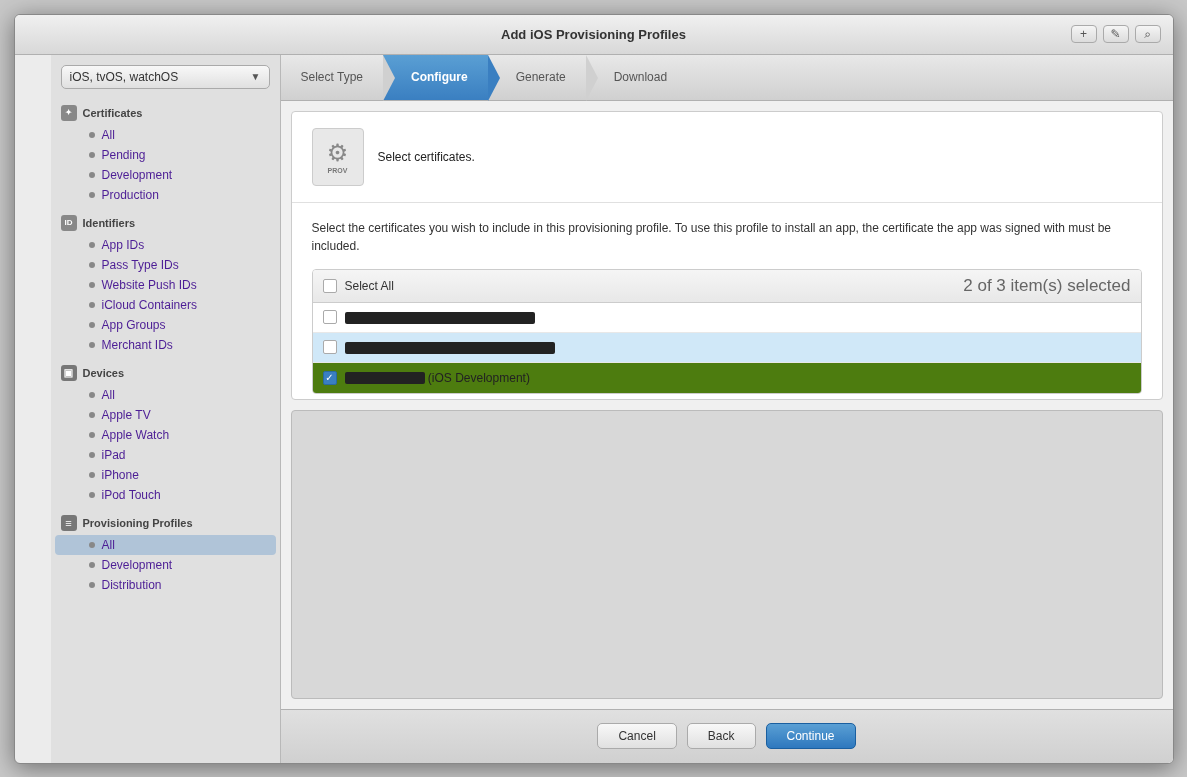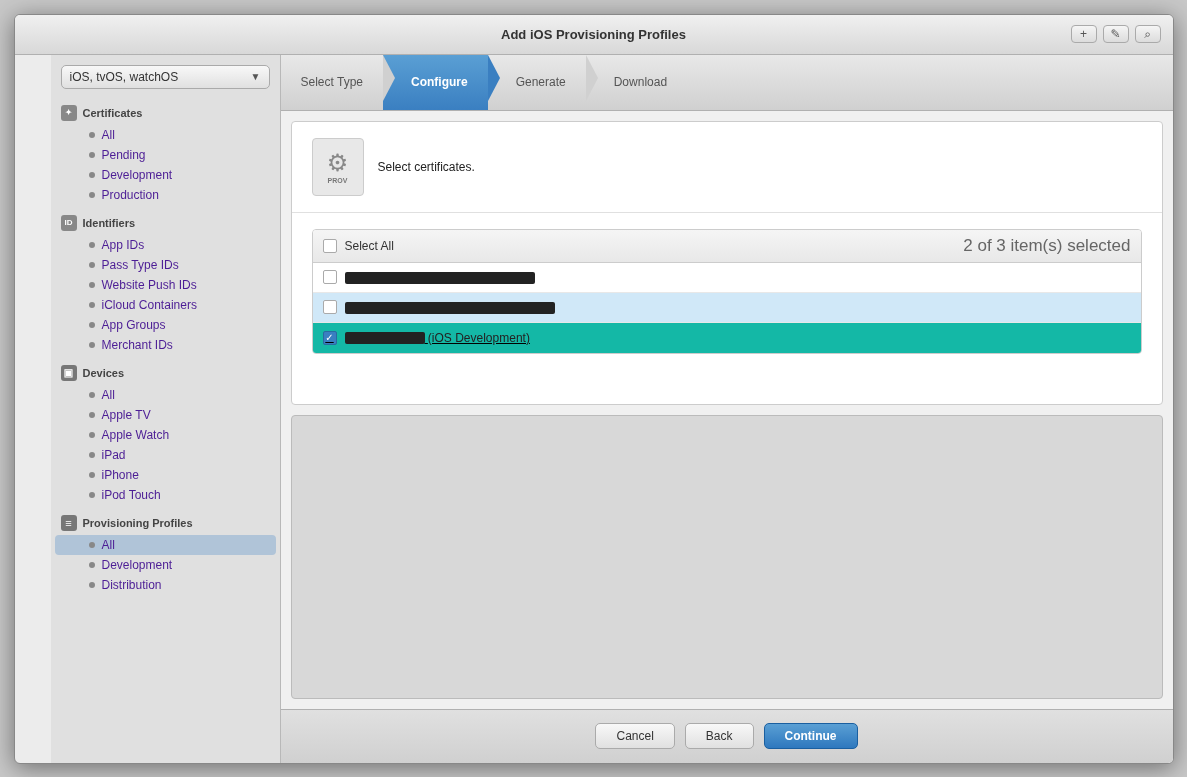--- a/index.html
+++ b/index.html
@@ -144,21 +144,21 @@
       display: flex;
       flex-direction: column;
       background: #f0f0f0;
     }
     
     .steps-bar {
       display: flex;
       background: linear-gradient(to bottom, #e8e8e8, #d0d0d0);
       border-bottom: 1px solid #b0b0b0;
       padding: 0;
-      height: 56px;
+      height: 46px;
       align-items: stretch;
       flex-shrink: 0;
     }
     .step {
       display: flex;
       align-items: center;
       padding: 0 20px;
       font-size: 12px;
       color: #555;
       position: relative;
@@ -269,22 +269,21 @@
       gap: 8px;
       min-height: 30px;
     }
     .cert-row:last-child {
       border-bottom: none;
     }
     .cert-row.highlighted {
       background: #d0e8f8;
     }
     .cert-row.checked {
-      background: #14b8a6;
-      text-decoration: underline;
+      background: #4d7c0f;
     }
     .cert-text {
       font-size: 12px;
       color: #222;
       flex: 1;
     }
     .cert-redacted {
       background: #222;
       display: inline-block;
       border-radius: 2px;
@@ -344,21 +343,21 @@
     }
     .btn-default {
       background: linear-gradient(to bottom, #f8f8f8, #e0e0e0);
       border-color: #aaa;
       color: #333;
     }
     .btn-primary {
       background: linear-gradient(to bottom, #5a9fd4, #2e78be);
       border-color: #1a5fa0;
       color: white;
-      font-weight: 700;
+      font-weight: 400;
     }
   </style>
 </head>
 <body>
 
 <div class="window">
 
   <div class="titlebar">
     <span class="titlebar-title">Add iOS Provisioning Profiles</span>
     <div class="titlebar-actions">
@@ -503,20 +502,21 @@
 
       <div class="content-area">
         <div class="content-header">
           <div class="prov-icon">
             <span style="font-size:24px;">⚙</span>
             <span class="prov-icon-label">PROV</span>
           </div>
           <span class="content-title">Select certificates.</span>
         </div>
         <div class="content-body">
+          <p class="description-text">Select the certificates you wish to include in this provisioning profile. To use this profile to install an app, the certificate the app was signed with must be included.</p>
 
           <div class="cert-table">
 
             <div class="cert-table-header">
               <div class="cb"></div>
               <span class="cert-table-header-label">Select All</span>
               <span class="cert-table-header-count">2  of 3 item(s) selected</span>
             </div>
 
             <div class="cert-row">

